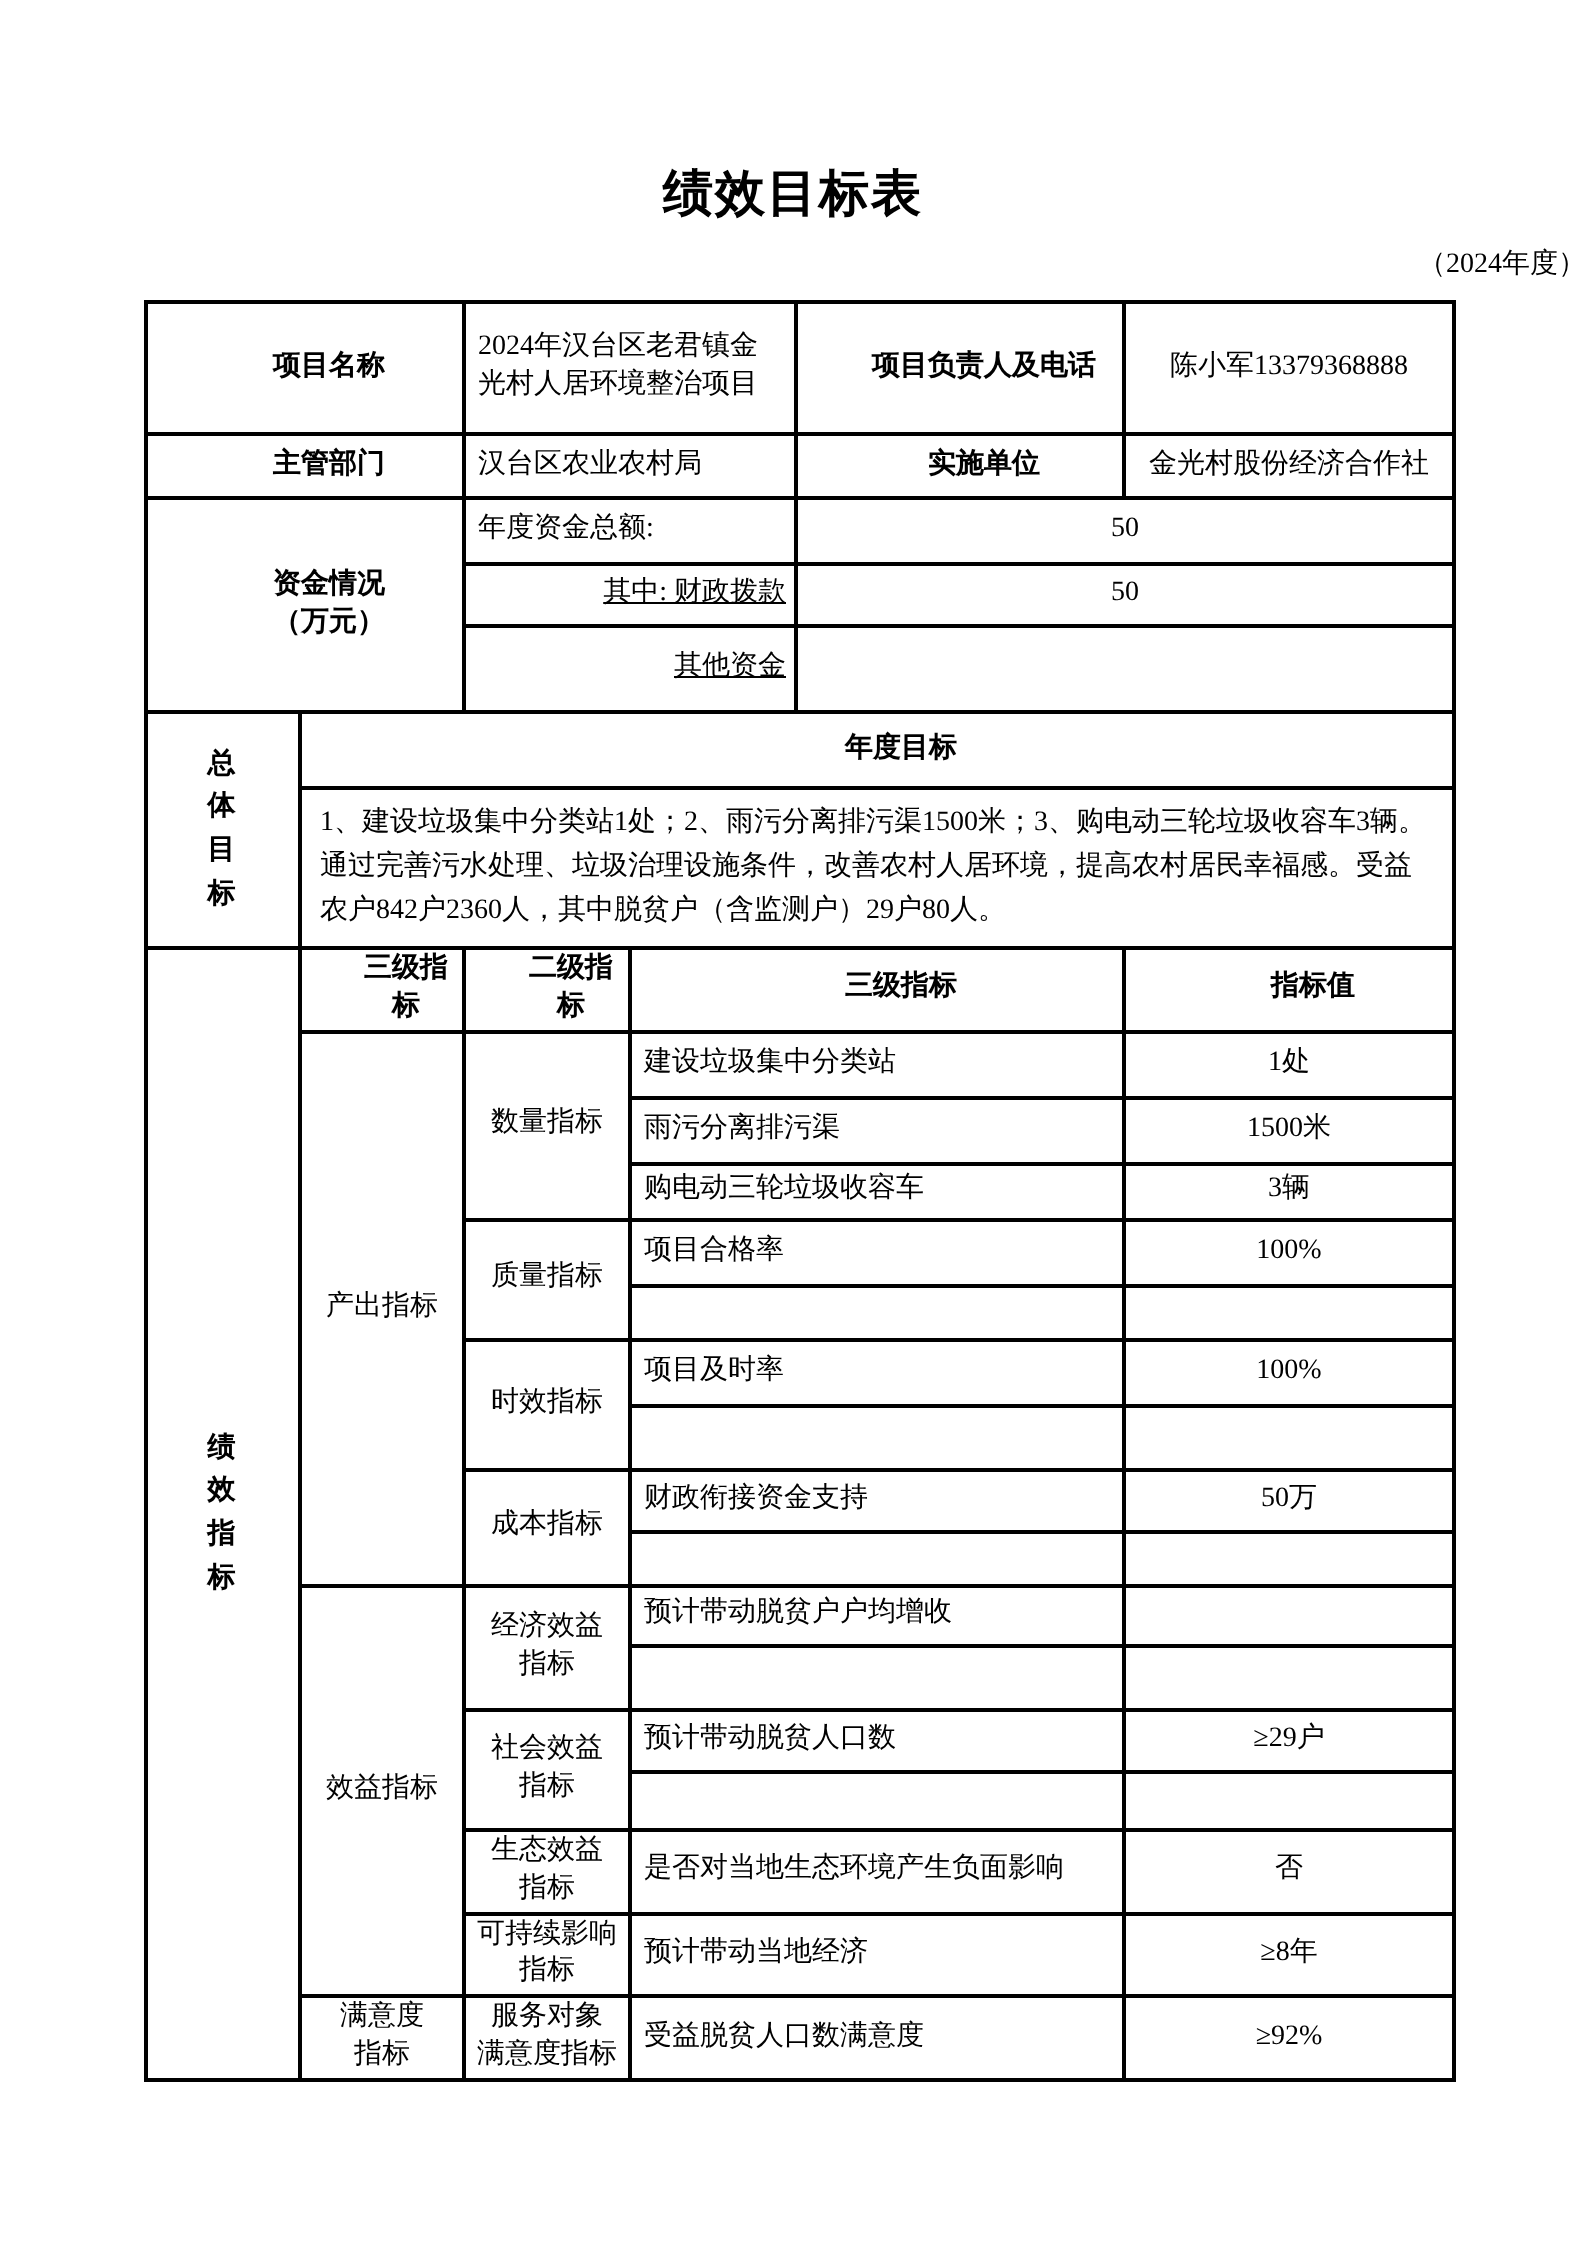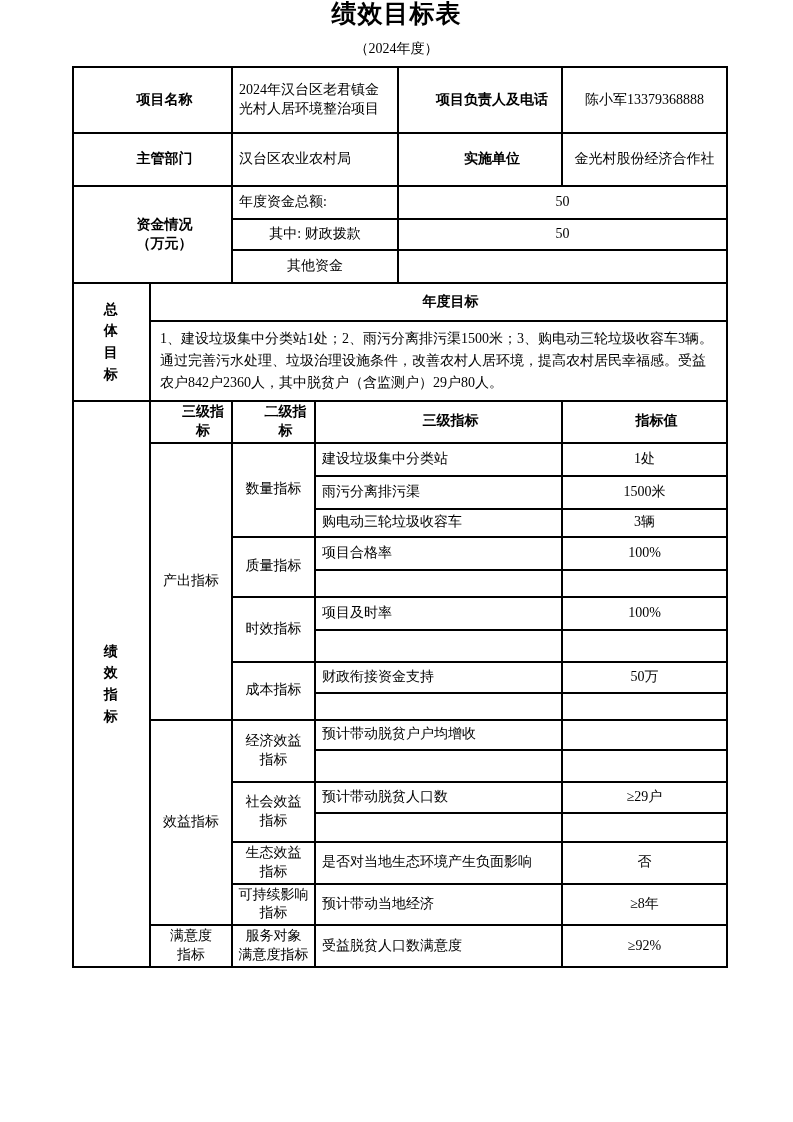--- a/index.html
+++ b/index.html
@@ -9,29 +9,30 @@
   }
   body {
     width: 793px;
     height: 1122px;
     font-family: "Liberation Serif", "DejaVu Serif", serif;
     color: #000;
     overflow: hidden;
   }
   .page-title {
     margin: 0;
+    padding-top: 84px;
     text-align: center;
     font-size: 25px;
     font-weight: bold;
     line-height: 28px;
     letter-spacing: 1px;
   }
   .page-subtitle {
     margin-top: 13px;
-    text-align: center;
+    text-align: right;
     font-size: 14px;
     line-height: 16px;
   }
   table.doc {
     margin-left: 72px;
     margin-top: 9px;
     border-collapse: collapse;
     table-layout: fixed;
     width: 654px;
     font-size: 14px;
@@ -40,21 +41,21 @@
     border: 2px solid #000;
     padding: 1px 4px;
     text-align: center;
     vertical-align: middle;
     white-space: pre-line;
     line-height: 1.35;
     overflow: hidden;
   }
   td.b { font-weight: bold; padding-left: 28px; }
   td.left { text-align: left; padding-left: 6px; padding-right: 6px; }
-  td.right { text-align: center; padding-right: 4px; }
+  td.right { text-align: right; padding-right: 4px; text-decoration: underline; }
   td.goal-text {
     text-align: left;
     padding: 4px 9px;
     line-height: 22px;
     vertical-align: middle;
     border-radius: 19px;
   }
   .vtext {
     display: inline-block;
     width: 1.1em;
@@ -81,38 +82,38 @@
   </colgroup>
 
   <tbody>
       <tr style="height:66px">
     <td class="b" colspan="2">项目名称</td>
     <td class="left" colspan="2">2024年汉台区老君镇金光村人居环境整治项目</td>
     <td class="b">项目负责人及电话</td>
     <td>陈小军13379368888</td>
   </tr>
 
-  <tr style="height:53px">
+  <tr style="height:32px">
     <td class="b" colspan="2">主管部门</td>
     <td class="left" colspan="2">汉台区农业农村局</td>
     <td class="b">实施单位</td>
     <td>金光村股份经济合作社</td>
   </tr>
 
   <tr style="height:33px">
     <td class="b" colspan="2" rowspan="3">资金情况
 （万元）</td>
     <td class="left" colspan="2">年度资金总额:</td>
     <td colspan="2">50</td>
   </tr>
   <tr style="height:31px">
     <td class="right" colspan="2">其中: 财政拨款</td>
     <td colspan="2">50</td>
   </tr>
-  <tr style="height:33px">
+  <tr style="height:43px">
     <td class="right" colspan="2">其他资金</td>
     <td colspan="2"></td>
   </tr>
 
   <tr style="height:38px">
     <td rowspan="2"><span class="vtext">总体目标</span></td>
     <td class="b" colspan="5">年度目标</td>
   </tr>
   <tr style="height:80px">
     <td class="goal-text" colspan="5">1、建设垃圾集中分类站1处；2、雨污分离排污渠1500米；3、购电动三轮垃圾收容车3辆。通过完善污水处理、垃圾治理设施条件，改善农村人居环境，提高农村居民幸福感。受益农户842户2360人，其中脱贫户（含监测户）29户80人。</td>

